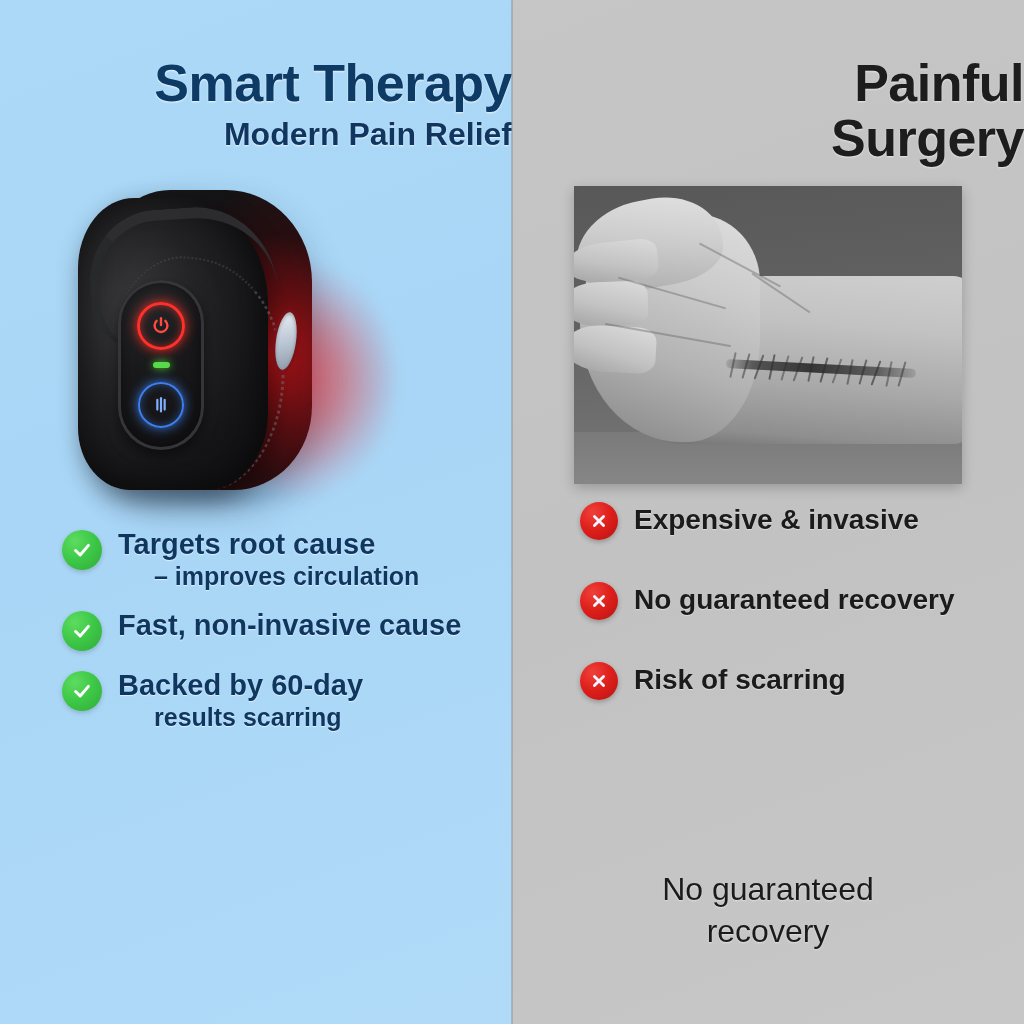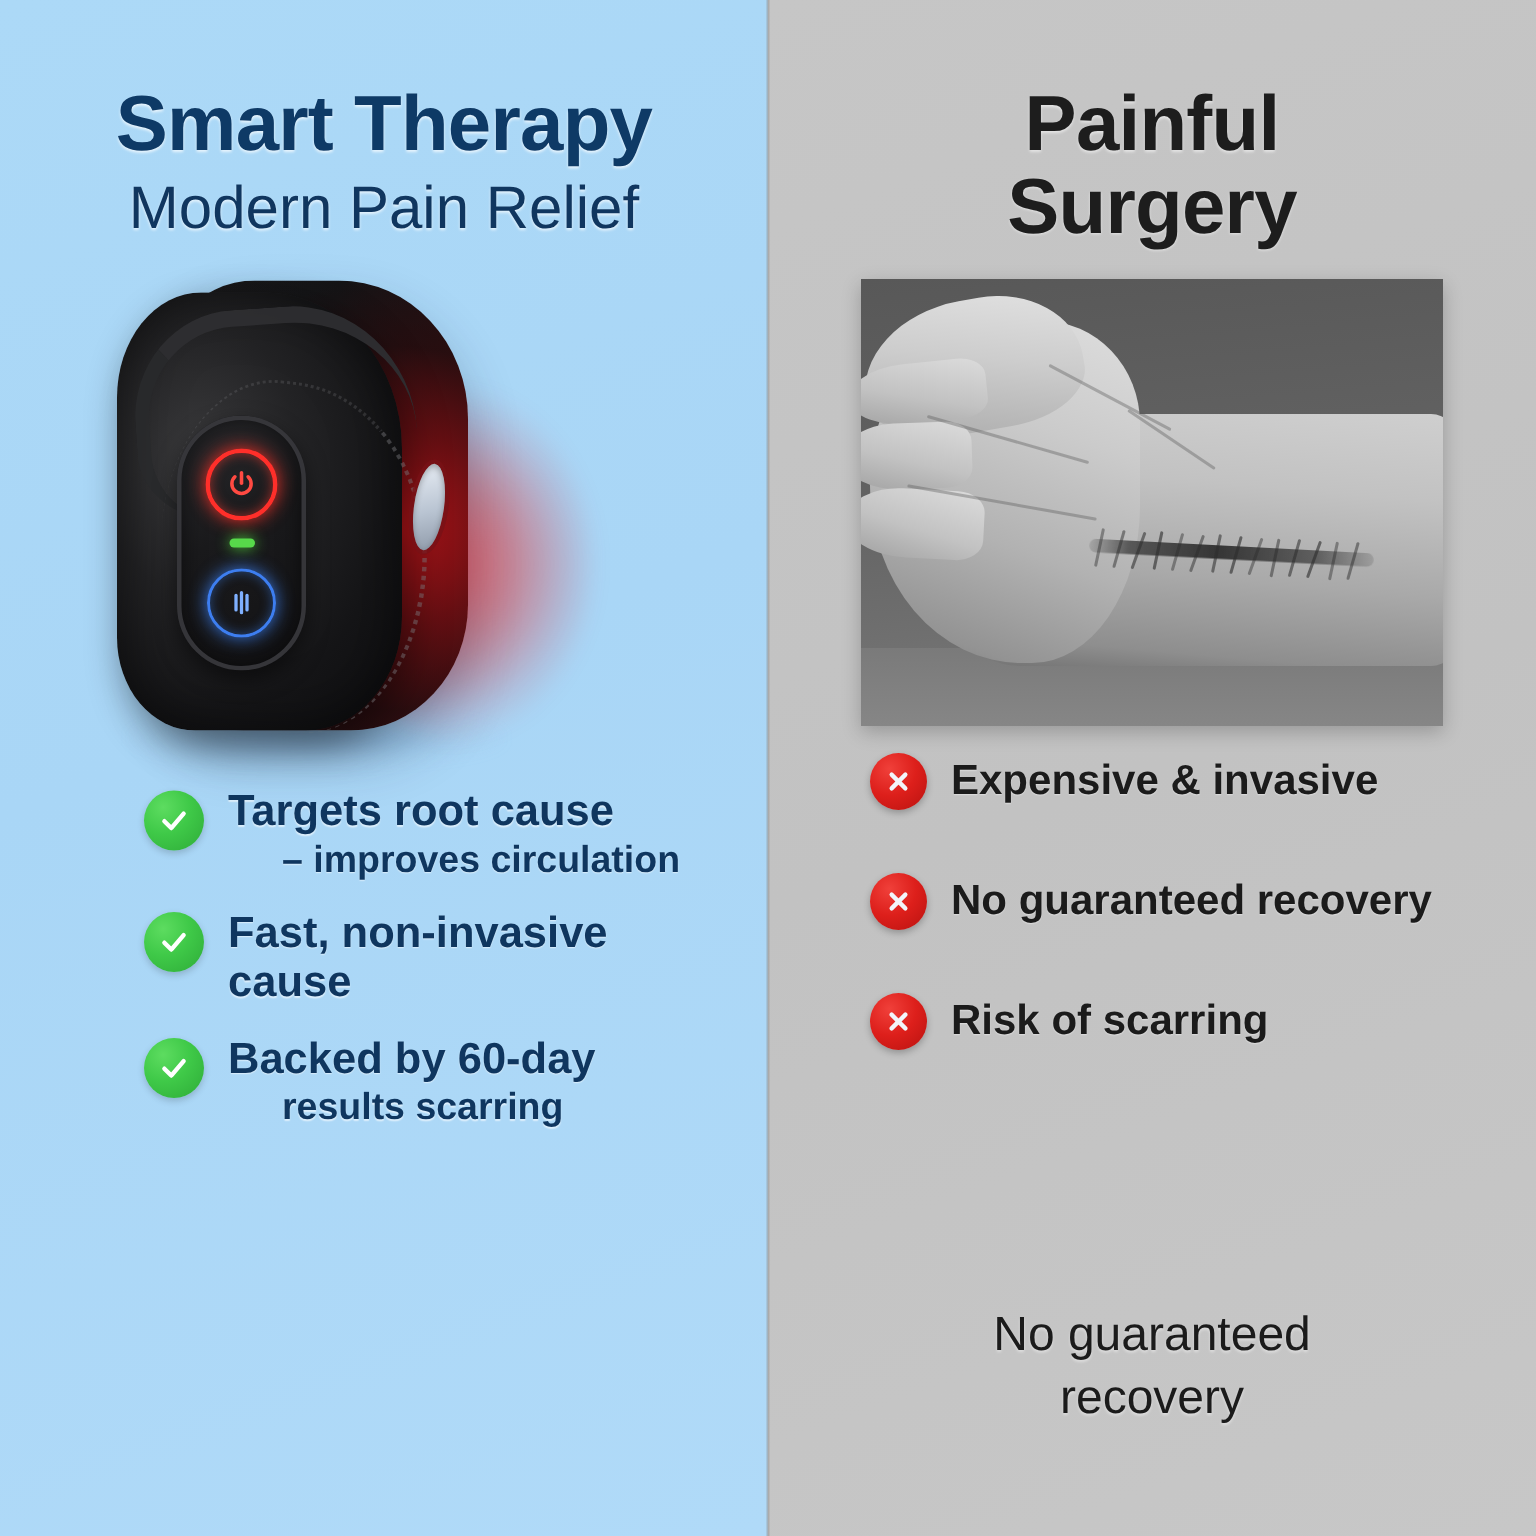--- a/index.html
+++ b/index.html
@@ -43,43 +43,43 @@
     top: 0;
     width: 2px;
     height: 1024px;
     background: rgba(150,150,150,0.55);
     z-index: 30;
   }
 
   
   .heading-block {
     width: 100%;
-    text-align: center;
+    text-align: right;
     padding-top: 56px;
   }
   .h-title {
     font-size: 52px;
     font-weight: bold;
     letter-spacing: -0.5px;
     line-height: 1.06;
     margin: 0;
   }
   .h-title.left {
     color: #0e3a66;
     text-shadow: 0 1px 2px rgba(255,255,255,0.75);
   }
   .h-title.right {
     color: #1d1d1d;
     text-shadow: 0 1px 2px rgba(255,255,255,0.55);
   }
   .h-sub {
-    font-size: 40px;
-    font-weight: normal;
+    font-size: 32px;
+    font-weight: bold;
     color: #10365f;
-    margin: 6px 0 4px 0;
+    margin: 6px 0 16px 0;
     line-height: 1.1;
     text-shadow: 0 1px 2px rgba(255,255,255,0.7);
   }
   .h-title.right .line2 { display: block; }
 
   
   .device-stage {
     position: relative;
     width: 420px;
     height: 330px;
@@ -321,21 +321,21 @@
     border-radius: 1px;
   }
 
   
   .bullets {
     width: 100%;
     box-sizing: border-box;
     padding: 0 26px 0 0;
     margin-top: 16px;
   }
-  .bullets.left  { padding-left: 96px; }
+  .bullets.left  { padding-left: 62px; }
   .bullets.right { padding-left: 68px; }
 
   .bullet {
     display: flex;
     align-items: flex-start;
     margin-bottom: 18px;
   }
   .bullets.right .bullet { align-items: center; margin-bottom: 40px; }
 
   .badge {

